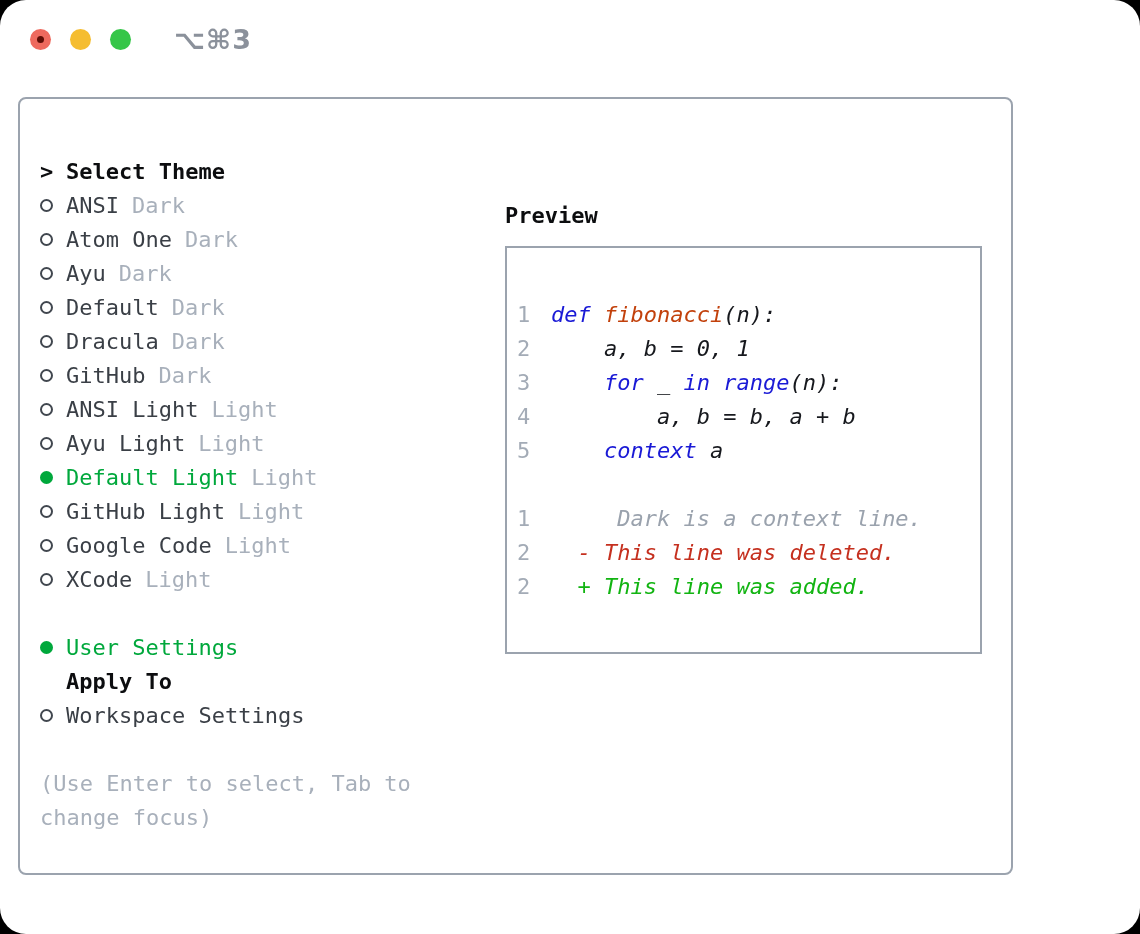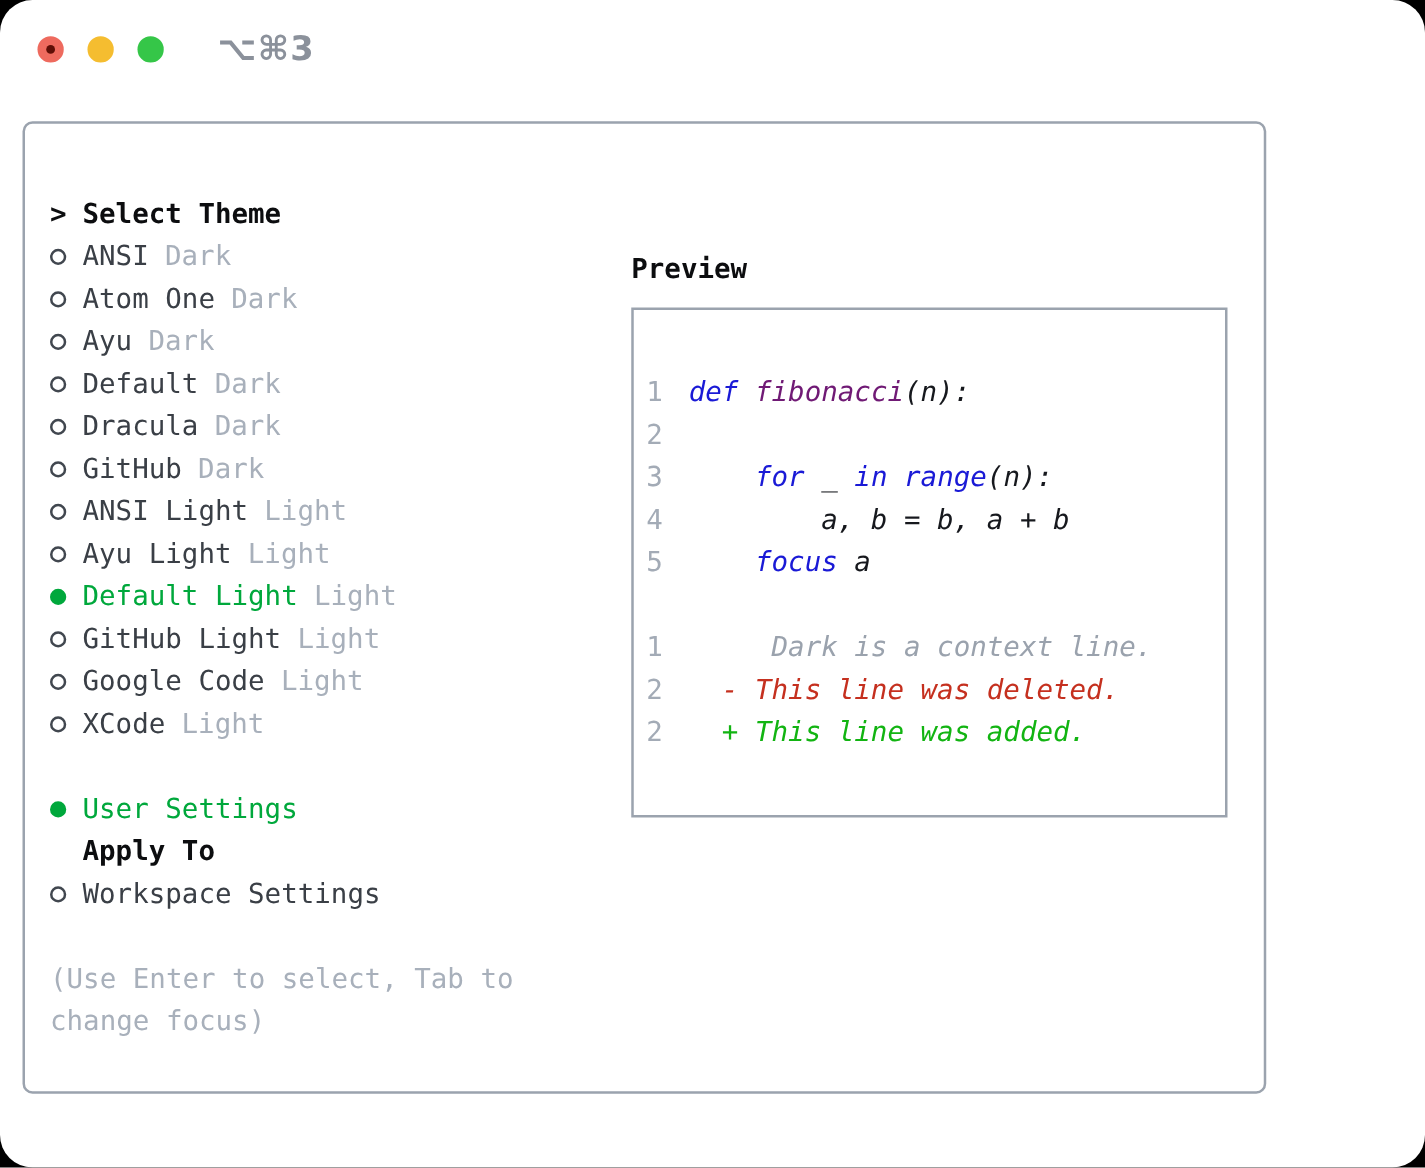--- a/index.html
+++ b/index.html
@@ -77,21 +77,21 @@
     font-style: italic;
     background: #fff;
   }
   .crow {
     display: flex; align-items: center;
     height: 34px; font-size: 22px;
     white-space: pre;
   }
   .ln { width: 34px; flex: none; color: #a3abb6; font-style: normal; }
   .kw  { color: #1a1ad6; }
-  .fn  { color: #701a75; }
+  .fn  { color: #c2410c; }
   .pl  { color: #16181d; }
   .ctx { color: #9aa2ad; }
   .del { color: #c5301f; }
   .add { color: #12b412; }
 </style>
 </head>
 <body>
 
 <div class="window">
 
@@ -230,32 +230,33 @@
       </div>
 
       <div class="preview-box">
 
         <div class="crow">
           <span class="ln">1</span>
           <span class="kw">def </span><span class="fn">fibonacci</span><span class="pl">(n):</span>
         </div>
         <div class="crow">
           <span class="ln">2</span>
+          <span class="pl">    a, b = 0, 1</span>
         </div>
         <div class="crow">
           <span class="ln">3</span>
           <span class="pl">    </span><span class="kw">for</span><span class="pl"> _ </span><span class="kw">in</span><span class="pl"> </span><span class="kw">range</span><span class="pl">(n):</span>
         </div>
         <div class="crow">
           <span class="ln">4</span>
           <span class="pl">        a, b = b, a + b</span>
         </div>
         <div class="crow">
           <span class="ln">5</span>
-          <span class="pl">    </span><span class="kw">focus</span><span class="pl"> a</span>
+          <span class="pl">    </span><span class="kw">context</span><span class="pl"> a</span>
         </div>
 
         <div class="crow"></div>
 
         <div class="crow">
           <span class="ln">1</span>
           <span class="ctx">     Dark is a context line.</span>
         </div>
         <div class="crow">
           <span class="ln">2</span>

